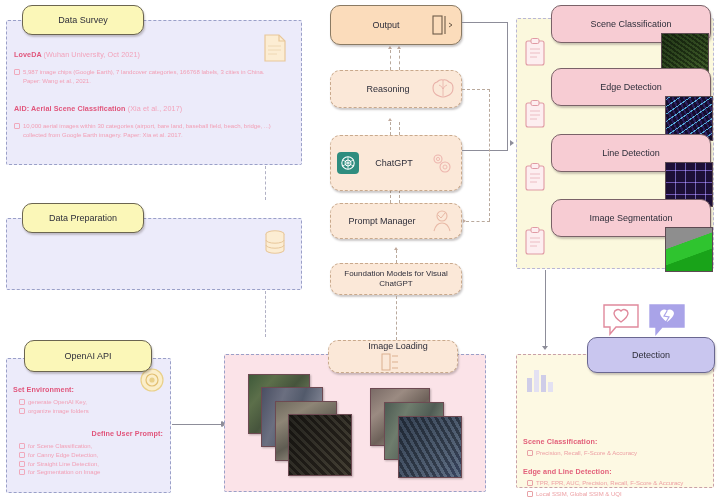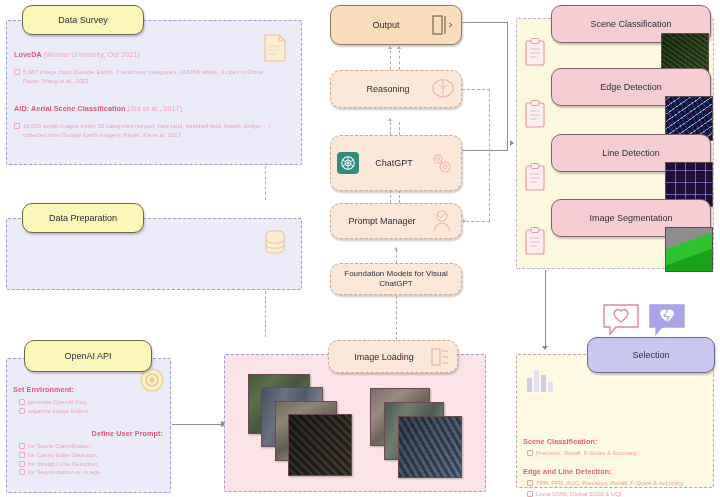--- a/index.html
+++ b/index.html
@@ -195,21 +195,21 @@
   <div class="abs" style="left:370px;top:388px;width:110px;height:100px;">
     <div class="stackimg" style="left:0px;top:0px;width:58px;height:56px;background:
       linear-gradient(140deg,#7a6b66 0%,#9b8b82 28%,#6d6159 55%,#a3958a 82%,#6b6058 100%);"></div>
     <div class="stackimg" style="left:14px;top:14px;width:58px;height:56px;background:
       linear-gradient(115deg,#4c5a52 0%,#6f7d6d 30%,#505c54 60%,#7c8878 85%,#48544c 100%);"></div>
     <div class="stackimg" style="left:28px;top:28px;width:62px;height:60px;background:
       repeating-linear-gradient(60deg,#3a4049 0px,#3a4049 3px,#636a74 3px,#636a74 6px),
       linear-gradient(130deg,#45505c,#7b8590);background-blend-mode:overlay;"></div>
   </div>
 
-  <div class="abs chip peach" style="left:328px;top:340px;width:130px;height:33px;">
+  <div class="abs chip peach" style="left:328px;top:340px;width:130px;height:33px;flex-direction:column;">
     <span class="lab" style="padding-left:10px;">Image Loading</span>
     <svg width="22" height="20" viewBox="0 0 22 20" style="margin-right:6px;">
       <rect x="3" y="2" width="8" height="16" fill="none" stroke="#dcb08f" stroke-width="1"></rect>
       <line x1="13" y1="4" x2="19" y2="4" stroke="#dcb08f" stroke-width="1"></line>
       <line x1="13" y1="10" x2="19" y2="10" stroke="#dcb08f" stroke-width="1"></line>
       <line x1="13" y1="16" x2="19" y2="16" stroke="#dcb08f" stroke-width="1"></line>
     </svg>
   </div>
 
   <div class="abs chip peach" style="left:330px;top:263px;width:132px;height:32px;font-size:8px;line-height:1.25;">
@@ -359,21 +359,21 @@
     <path d="M2 2 H36 V24 H14 L8 31 V24 H2 Z" fill="#ffffff" stroke="#e0899c" stroke-width="1.4"></path>
     <path d="M19 19 q-7-5 -7-9 a4 4 0 0 1 7-2 a4 4 0 0 1 7 2 q0 4-7 9z" fill="none" stroke="#e0899c" stroke-width="1.4"></path>
   </svg>
   <svg class="doc-ico" style="left:648px;top:303px;" width="38" height="36" viewBox="0 0 38 36">
     <path d="M2 2 H36 V24 H14 L8 31 V24 H2 Z" fill="#a9a3e8" stroke="#a9a3e8" stroke-width="1.4"></path>
     <path d="M19 19 q-7-5 -7-9 a4 4 0 0 1 7-2 a4 4 0 0 1 7 2 q0 4-7 9z" fill="#ffffff"></path>
     <path d="M19 8 L16 13 L21 14 L18 19" fill="none" stroke="#a9a3e8" stroke-width="1.2"></path>
   </svg>
 
   <div class="abs chip purple" style="left:587px;top:337px;width:128px;height:36px;">
-    <span class="lab">Selection</span>
+    <span class="lab">Detection</span>
   </div>
 
   <svg class="doc-ico" style="left:524px;top:366px;" width="32" height="28" viewBox="0 0 32 28">
     <rect x="3" y="12" width="5" height="14" fill="#cfcde8"></rect>
     <rect x="10" y="4" width="5" height="22" fill="#e3e1f2"></rect>
     <rect x="17" y="9" width="5" height="17" fill="#cfcde8"></rect>
     <rect x="24" y="16" width="5" height="10" fill="#e3e1f2"></rect>
   </svg>
 
   <div class="abs" style="left:523px;top:393px;width:186px;margin-top:44px;">

